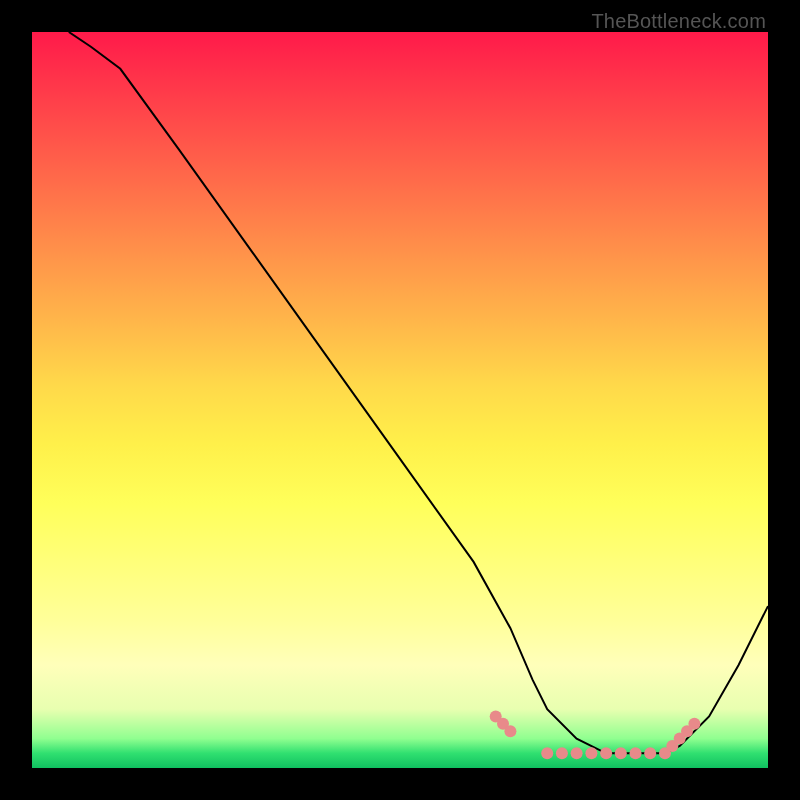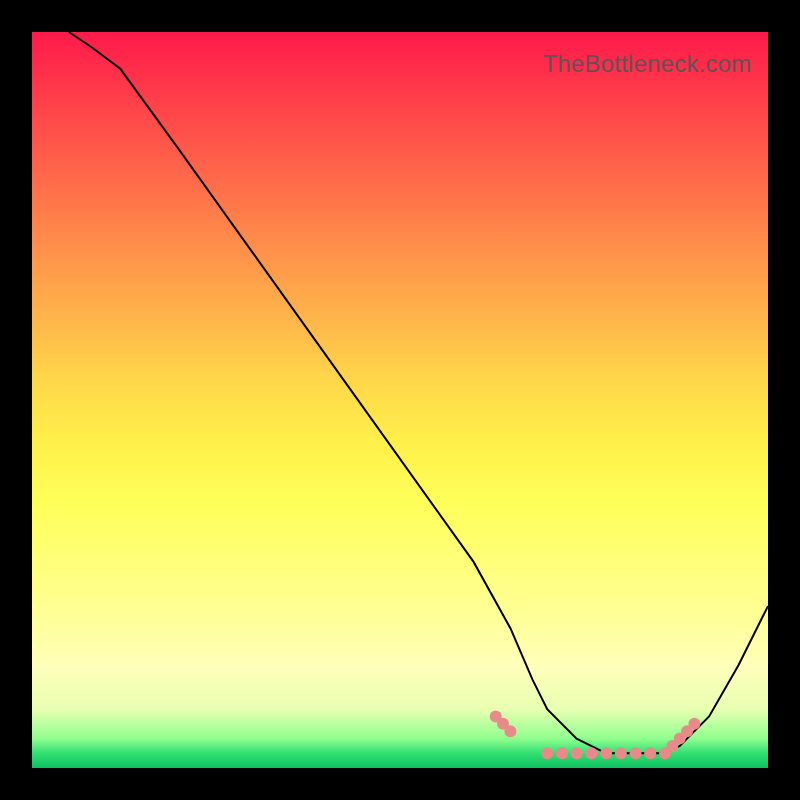--- a/index.html
+++ b/index.html
@@ -30,26 +30,25 @@
       #ffffba 86%,
       #e8ffb0 92%,
       #90ff90 96%,
       #30e070 98%,
       #10c060 100%
     );
   }
   .watermark {
     position: absolute;
     top: 10px;
-    right: 48px;
+    right: 34px;
     color: #555;
-    font-size: 24px;
+    font-size: 20px;
     font-weight: 500;
     letter-spacing: 0.2px;
-    margin-top: 40px;
   }
   svg.curve {
     position: absolute;
     left: 0; top: 0;
     width: 736px; height: 736px;
     pointer-events: none;
   }
 </style>
 </head>
 <body>

